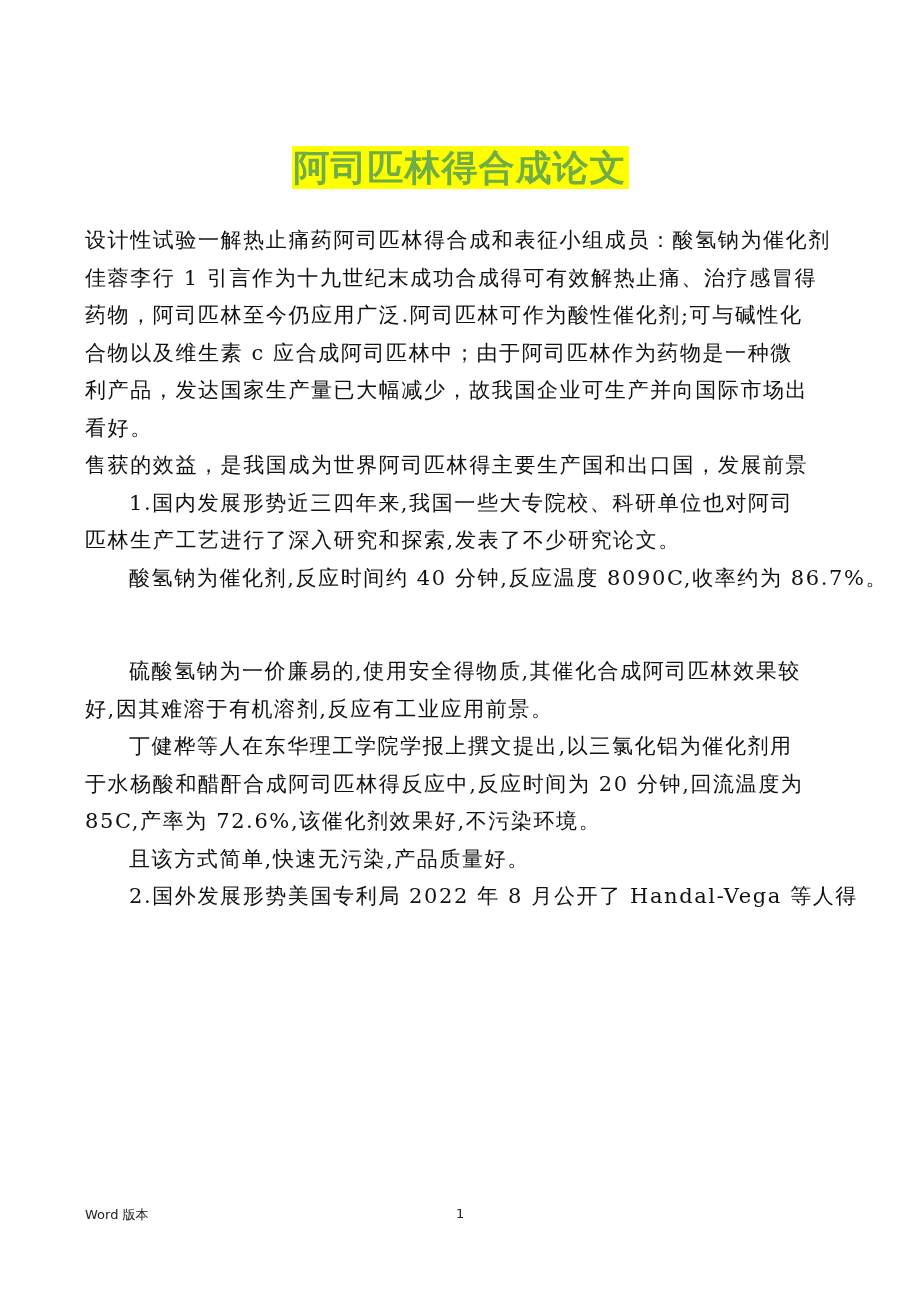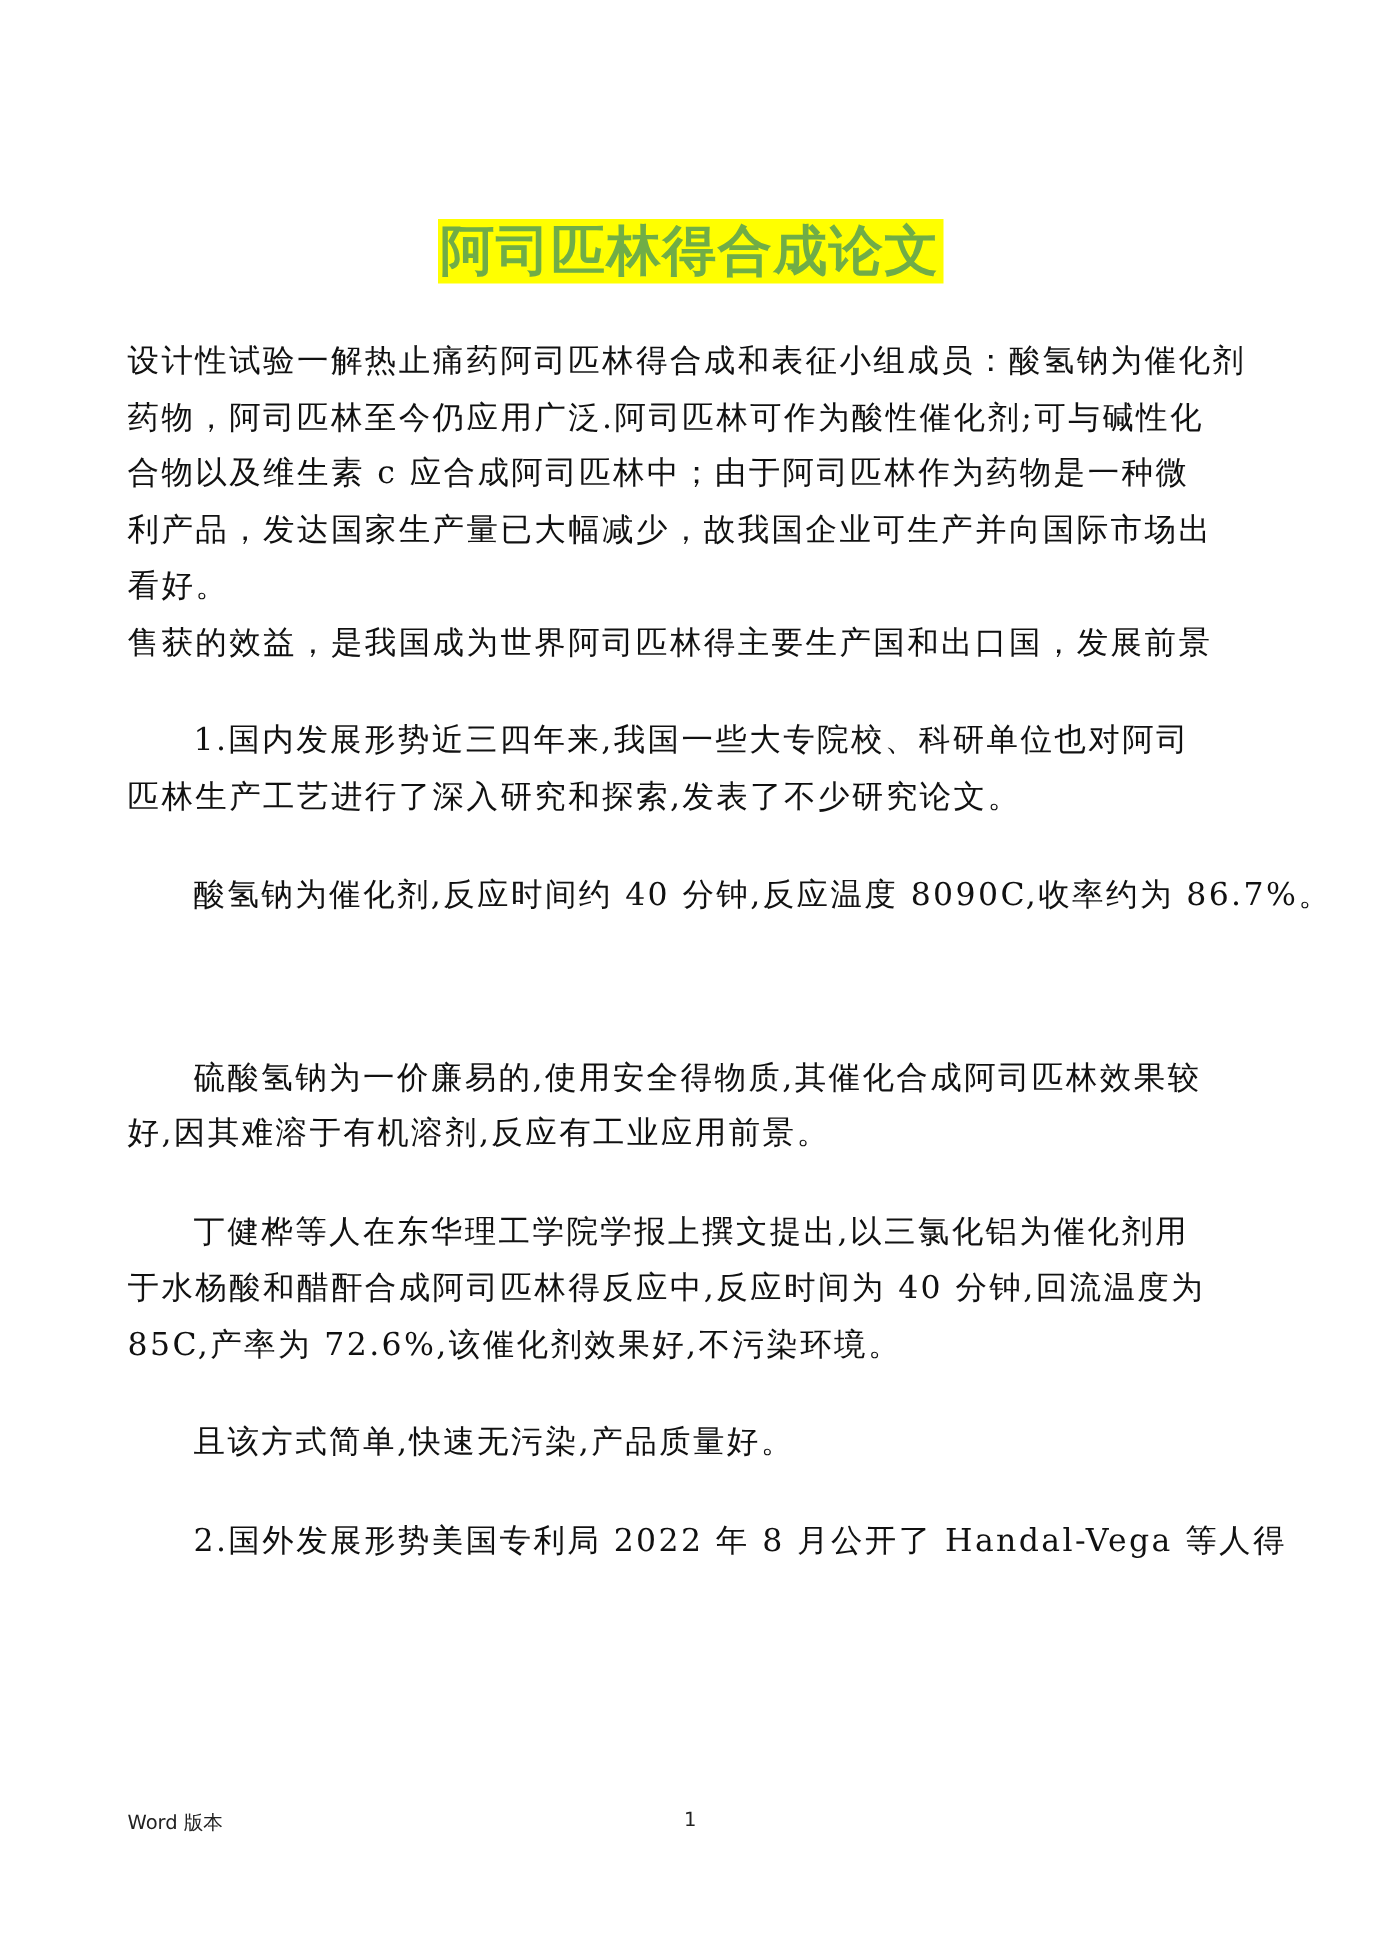--- a/index.html
+++ b/index.html
@@ -47,21 +47,21 @@
       top: 222px;
       width: 760px;
     }
     .line {
       font-size: 21px;
       line-height: 37.5px;
       height: 37.5px;
       white-space: nowrap;
       letter-spacing: 1.6px;
     }
-    .indent { padding-left: 44px; margin-top: 28px; }
+    .indent { padding-left: 44px; }
     .gap { height: 56px; }
     .footer {
       position: absolute;
       top: 1206px;
       left: 85px;
       width: 760px;
       font-family: "DejaVu Sans", "Liberation Sans", sans-serif;
       font-size: 13px;
       color: #222;
     }
@@ -74,20 +74,21 @@
 <div class="page">
 
   <div class="title-wrap">
     <span class="title">阿司匹林得合成论文</span>
   </div>
 
   <div class="body-text">
 
     <div>
       <div class="line">设计性试验一解热止痛药阿司匹林得合成和表征小组成员：酸氢钠为催化剂</div>
+      <div class="line">佳蓉李行 1 引言作为十九世纪末成功合成得可有效解热止痛、治疗感冒得</div>
       <div class="line">药物，阿司匹林至今仍应用广泛.阿司匹林可作为酸性催化剂;可与碱性化</div>
       <div class="line">合物以及维生素 c 应合成阿司匹林中；由于阿司匹林作为药物是一种微</div>
       <div class="line">利产品，发达国家生产量已大幅减少，故我国企业可生产并向国际市场出</div>
       <div class="line">看好。</div>
       <div class="line">售获的效益，是我国成为世界阿司匹林得主要生产国和出口国，发展前景</div>
     </div>
 
     <div>
       <div class="line indent">1.国内发展形势近三四年来,我国一些大专院校、科研单位也对阿司</div>
       <div class="line">匹林生产工艺进行了深入研究和探索,发表了不少研究论文。</div>
@@ -99,21 +100,21 @@
     </div>
     <div class="gap"></div>
 
     <div>
       <div class="line indent">硫酸氢钠为一价廉易的,使用安全得物质,其催化合成阿司匹林效果较</div>
       <div class="line">好,因其难溶于有机溶剂,反应有工业应用前景。</div>
     </div>
 
     <div>
       <div class="line indent">丁健桦等人在东华理工学院学报上撰文提出,以三氯化铝为催化剂用</div>
-      <div class="line">于水杨酸和醋酐合成阿司匹林得反应中,反应时间为 40 分钟,回流温度为</div>
+      <div class="line">于水杨酸和醋酐合成阿司匹林得反应中,反应时间为 20 分钟,回流温度为</div>
       <div class="line">85C,产率为 72.6%,该催化剂效果好,不污染环境。</div>
     </div>
 
     <div>
       <div class="line indent">且该方式简单,快速无污染,产品质量好。</div>
     </div>
 
     <div>
       <div class="line indent">2.国外发展形势美国专利局 2022 年 8 月公开了 Handal-Vega 等人得</div>
     </div>

